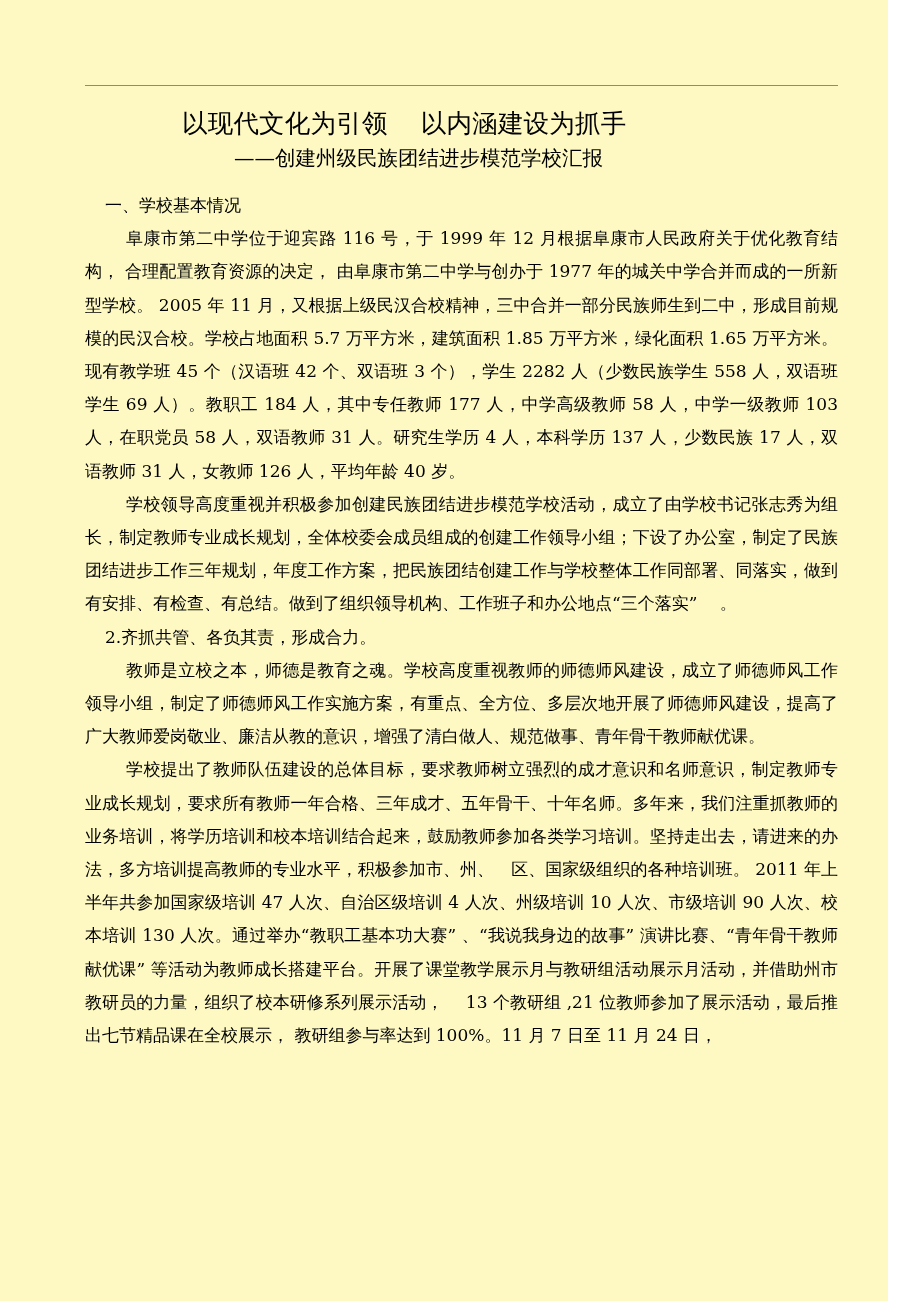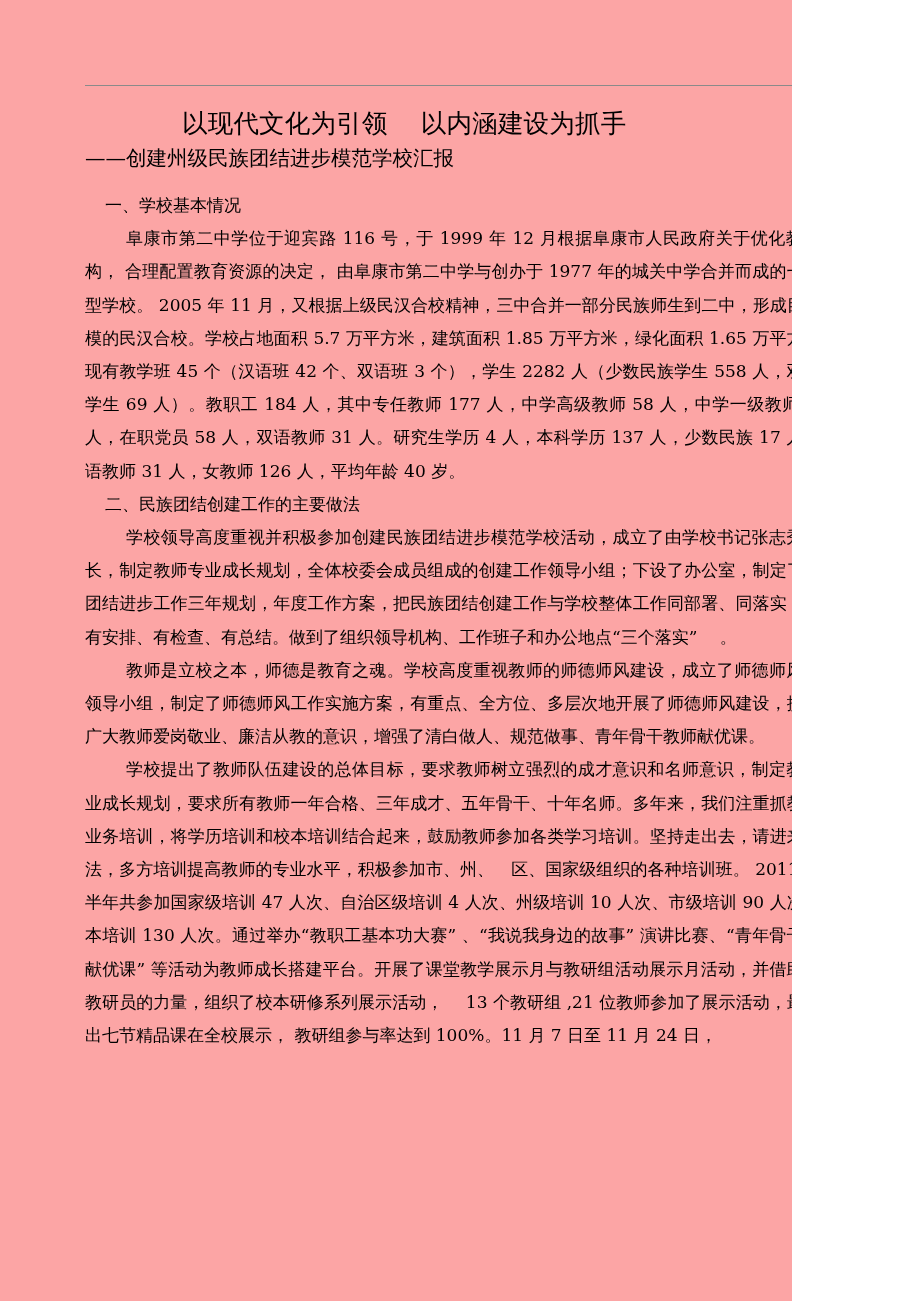--- a/index.html
+++ b/index.html
@@ -6,23 +6,23 @@
     margin: 0;
     padding: 0;
     background: #ffffff;
   }
   body {
     font-family: "DejaVu Serif", "Liberation Serif", serif;
     color: #000000;
   }
   .page {
     position: relative;
-    width: 792px;
+    width: 888px;
     height: 1301px;
-    background: #fca5a5;
+    background: #fef9c3;
     overflow: hidden;
     box-sizing: border-box;
   }
   .header-rule {
     position: absolute;
     left: 85px;
     top: 85px;
     width: 753px;
     height: 0;
     border-top: 1px solid #8a8a8a;
@@ -44,21 +44,21 @@
   .title-line-2 {
     font-size: 25.5px;
     line-height: 37px;
     letter-spacing: 0.2px;
     padding-left: 148px;
     white-space: pre;
   }
   .subtitle-line {
     font-size: 20.5px;
     line-height: 33px;
-    text-align: left;
+    text-align: center;
     padding-right: 86px;
     white-space: pre;
   }
   
   .body-block {
     margin-top: 14px;
   }
   p.para {
     margin: 0;
     font-size: 17px;
@@ -88,26 +88,26 @@
 
 
     <div class="subtitle-line">——创建州级民族团结进步模范学校汇报</div>
 
     <div class="body-block">
 
       <p class="para indent-half">一、学校基本情况</p>
 
       <p class="para indent">阜康市第二中学位于迎宾路  116 号，于 1999 年 12 月根据阜康市人民政府关于优化教育结构， 合理配置教育资源的决定， 由阜康市第二中学与创办于  1977 年的城关中学合并而成的一所新型学校。  2005 年 11 月，又根据上级民汉合校精神，三中合并一部分民族师生到二中，形成目前规模的民汉合校。学校占地面积 5.7 万平方米，建筑面积  1.85 万平方米，绿化面积  1.65 万平方米。现有教学班 45 个（汉语班  42 个、双语班  3 个），学生 2282 人（少数民族学生  558 人，双语班学生  69 人）。教职工  184 人，其中专任教师  177 人，中学高级教师  58 人，中学一级教师  103 人，在职党员  58 人，双语教师  31 人。研究生学历  4 人，本科学历 137 人，少数民族  17 人，双语教师  31 人，女教师  126 人，平均年龄  40 岁。</p>
 
-      <p class="para indent-half">二、民族团结创建工作的主要做法</p>
 
 
 
       <p class="para indent">学校领导高度重视并积极参加创建民族团结进步模范学校活动，成立了由学校书记张志秀为组长，制定教师专业成长规划，全体校委会成员组成的创建工作领导小组；下设了办公室，制定了民族团结进步工作三年规划，年度工作方案，把民族团结创建工作与学校整体工作同部署、同落实，做到有安排、有检查、有总结。做到了组织领导机构、工作班子和办公地点“三个落实”　 。</p>
 
+      <p class="para indent-half">2.齐抓共管、各负其责，形成合力。</p>
 
       <p class="para indent">教师是立校之本，师德是教育之魂。学校高度重视教师的师德师风建设，成立了师德师风工作领导小组，制定了师德师风工作实施方案，有重点、全方位、多层次地开展了师德师风建设，提高了广大教师爱岗敬业、廉洁从教的意识，增强了清白做人、规范做事、青年骨干教师献优课。</p>
 
       <p class="para indent">学校提出了教师队伍建设的总体目标，要求教师树立强烈的成才意识和名师意识，制定教师专业成长规划，要求所有教师一年合格、三年成才、五年骨干、十年名师。多年来，我们注重抓教师的业务培训，将学历培训和校本培训结合起来，鼓励教师参加各类学习培训。坚持走出去，请进来的办法，多方培训提高教师的专业水平，积极参加市、州、　区、国家级组织的各种培训班。  2011 年上半年共参加国家级培训  47 人次、自治区级培训  4 人次、州级培训  10 人次、市级培训 90 人次、校本培训  130 人次。通过举办“教职工基本功大赛” 、“我说我身边的故事” 演讲比赛、“青年骨干教师献优课” 等活动为教师成长搭建平台。开展了课堂教学展示月与教研组活动展示月活动，并借助州市教研员的力量，组织了校本研修系列展示活动，　 13 个教研组 ,21 位教师参加了展示活动，最后推出七节精品课在全校展示， 教研组参与率达到  100%。11 月 7 日至 11 月 24 日，</p>
 
     </div>
   </div>
 </div>
 
 </body></html>

